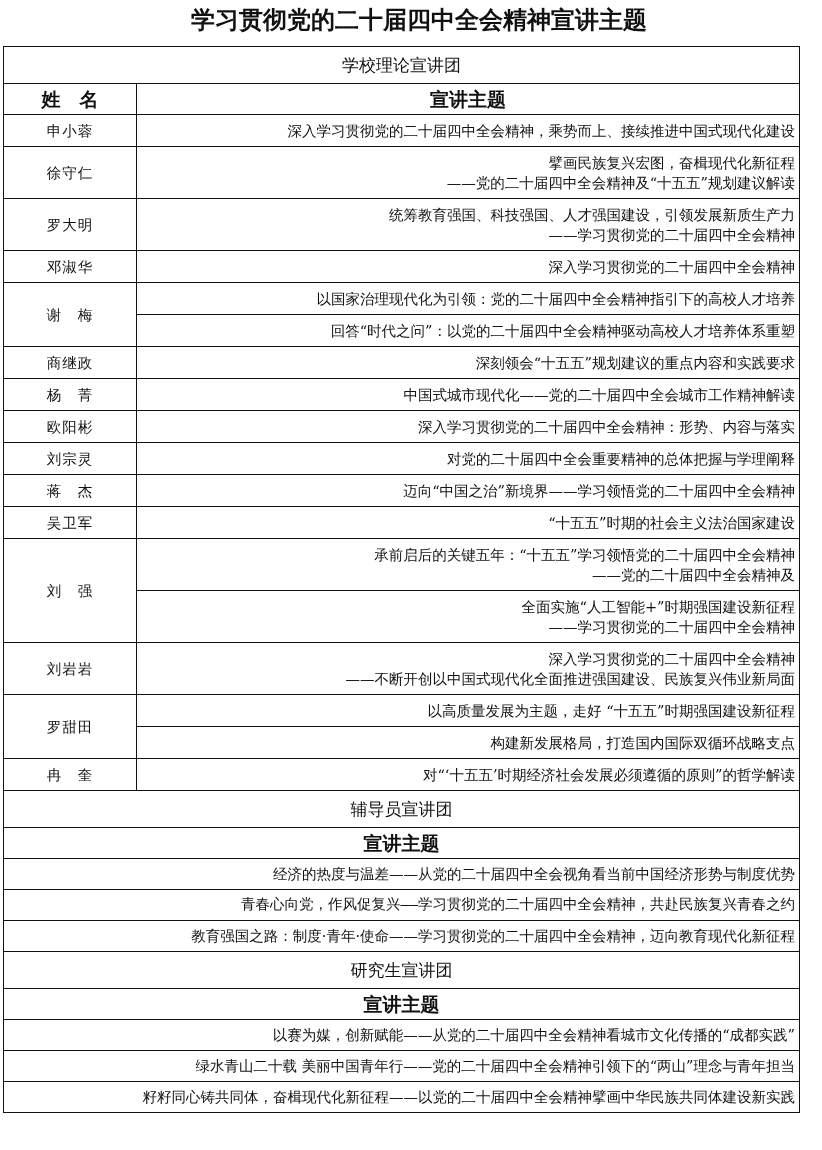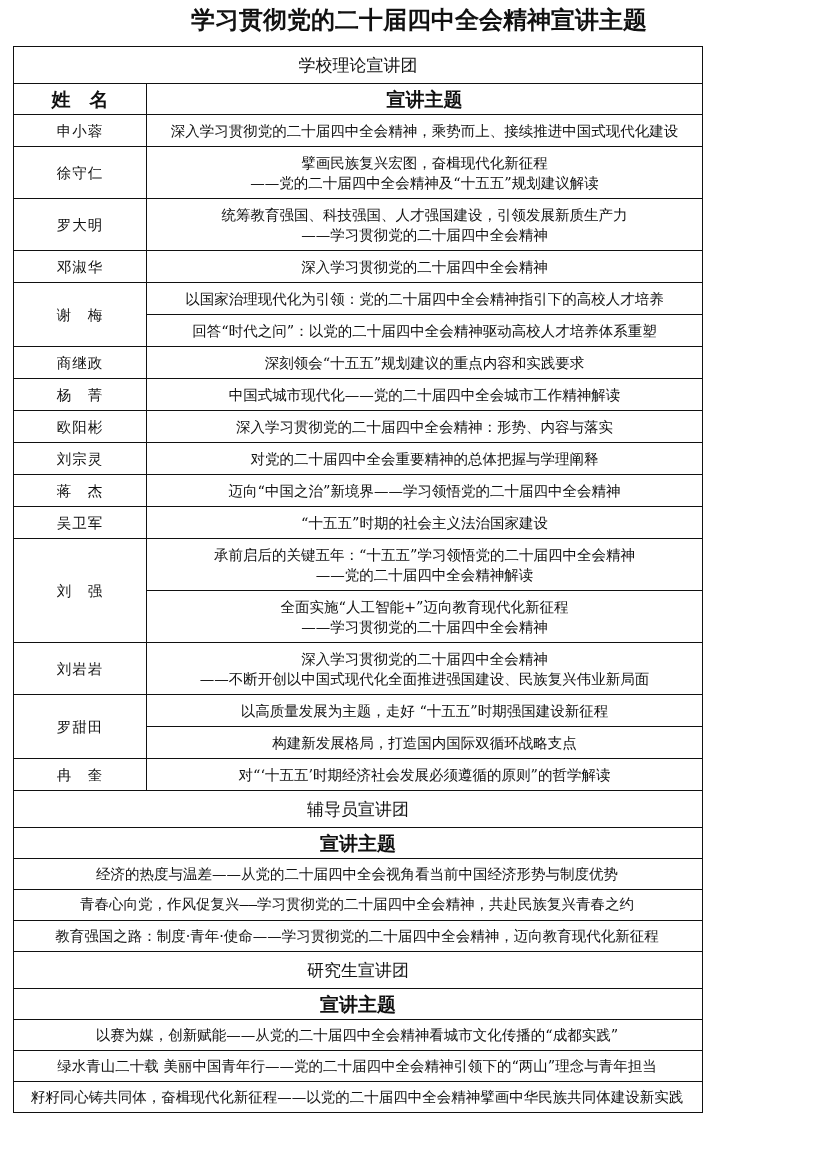--- a/index.html
+++ b/index.html
@@ -1,26 +1,26 @@
 <!DOCTYPE html>
 <html><head>
 <meta charset="utf-8">
 <style>
   html, body { margin: 0; padding: 0; background: #ffffff; }
   body { width: 822px; height: 1150px; position: relative; overflow: hidden;
          font-family: "DejaVu Serif", "Liberation Serif", serif; color: #111; }
   .doc-title { position: absolute; top: 2px; left: 8px; width: 822px; text-align: center;
                font-size: 24px; font-weight: bold; letter-spacing: 0px; line-height: 36px;
                font-family: "DejaVu Serif", "Liberation Serif", serif; }
-  table.t { position: absolute; left: 13px; top: 46px; width: 690px; border-collapse: collapse;
+  table.t { position: absolute; left: 3px; top: 46px; width: 797px; border-collapse: collapse;
             table-layout: fixed; }
   table.t td { border: 1.6px solid #111; padding: 0 4px; font-size: 14.5px; line-height: 20px;
                vertical-align: middle; }
   td.name { text-align: center; width: 124px; letter-spacing: 1px; }
-  td.topic { text-align: center; }
+  td.topic { text-align: right; }
   tr.sec td { text-align: center; font-size: 17px; font-family: "DejaVu Sans", "Liberation Sans", sans-serif; height: 36px; }
   tr.hdr td { text-align: center; font-weight: bold; font-size: 19px; height: 30px;
               font-family: "DejaVu Sans", "Liberation Sans", sans-serif; }
   tr.r1 td { height: 31px; }
   tr.r2 td { height: 51px; }
   tr.full td.topic { padding-left: 2px; height: 30px; }
   .line { display: block; white-space: nowrap; }
 </style>
 </head>
 <body>
@@ -110,26 +110,26 @@
       <tr class="r1">
         <td class="name">吴卫军</td>
         <td class="topic">
           <span class="line">“十五五”时期的社会主义法治国家建设</span>
         </td>
       </tr>
       <tr class="r2">
         <td class="name" rowspan="2">刘　强</td>
         <td class="topic">
           <span class="line">承前启后的关键五年：“十五五”学习领悟党的二十届四中全会精神</span>
-          <span class="line">——党的二十届四中全会精神解读</span>
+          <span class="line">——党的二十届四中全会精神及</span>
         </td>
       </tr>
       <tr class="r2">
         <td class="topic">
-          <span class="line">全面实施“人工智能+”迈向教育现代化新征程</span>
+          <span class="line">全面实施“人工智能+”时期强国建设新征程</span>
           <span class="line">——学习贯彻党的二十届四中全会精神</span>
         </td>
       </tr>
       <tr class="r2">
         <td class="name">刘岩岩</td>
         <td class="topic">
           <span class="line">深入学习贯彻党的二十届四中全会精神</span>
           <span class="line">——不断开创以中国式现代化全面推进强国建设、民族复兴伟业新局面</span>
         </td>
       </tr>

